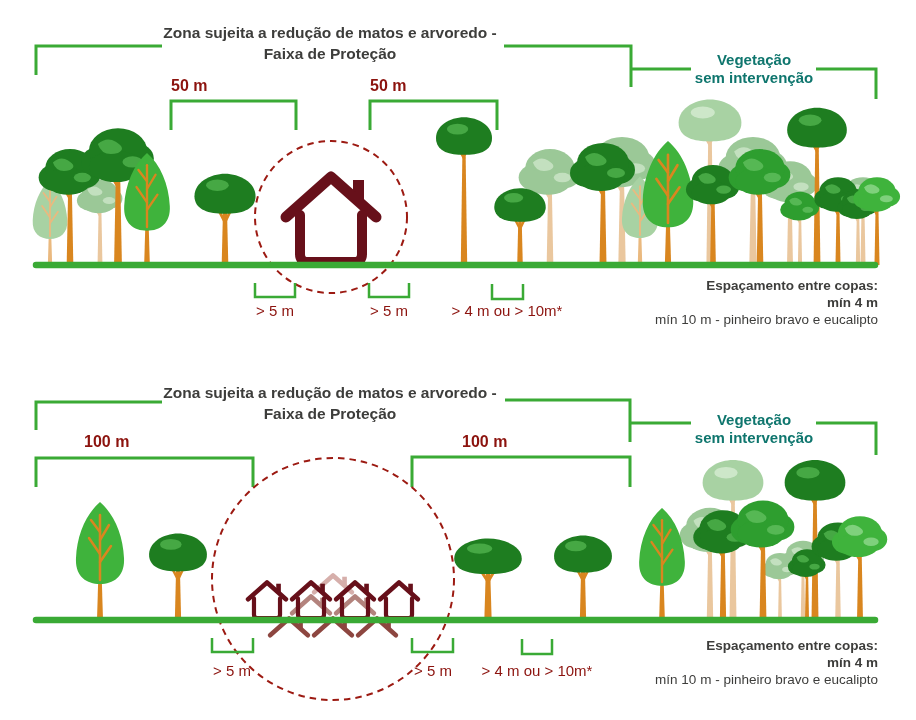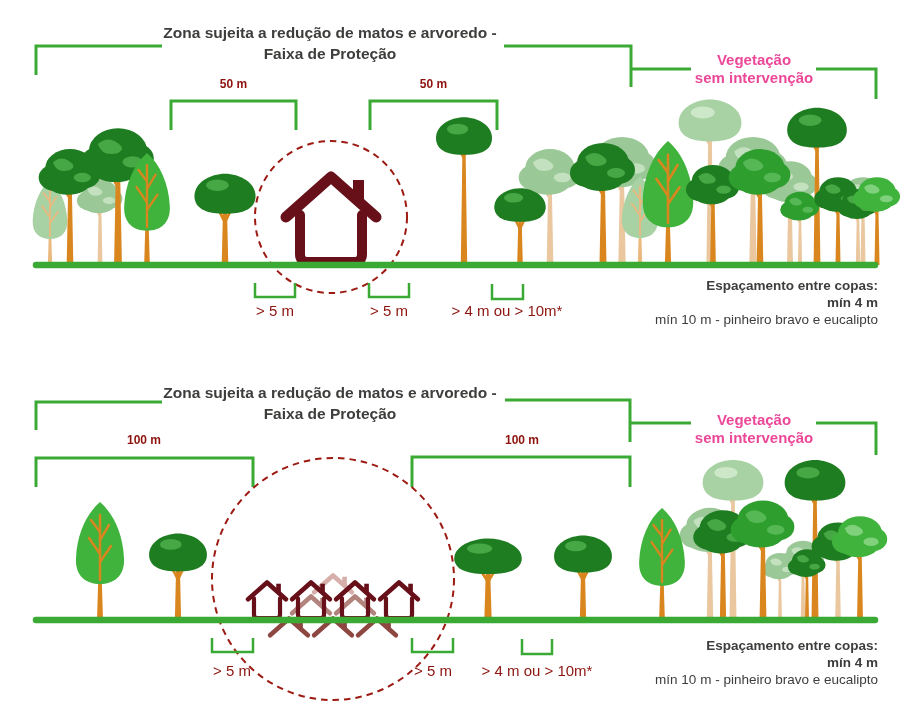--- a/index.html
+++ b/index.html
@@ -6,23 +6,23 @@
   body{width:916px;height:720px;overflow:hidden;
        font-family:"Liberation Sans","DejaVu Sans",sans-serif;}
   .canvas{position:relative;width:916px;height:580px;background:#fff;}
   .panel{position:absolute;left:0;width:916px;height:360px;}
   .panel svg{position:absolute;left:0;top:0;}
   .lbl{position:absolute;line-height:20px;}
   .tl{display:block;}
   .title{left:95px;top:22px;width:470px;text-align:center;
          font-weight:bold;font-size:15.5px;color:#3d3d3b;line-height:21px;}
   .veg{left:668px;top:51px;width:172px;text-align:center;
-       font-weight:bold;font-size:15px;color:#ec4899;line-height:18px;}
-  .dist{position:absolute;text-align:center;font-weight:bold;
-        font-size:12px;color:#8c130e;}
+       font-weight:bold;font-size:15px;color:#0f766e;line-height:18px;}
+  .dist{position:absolute;font-weight:bold;
+        font-size:16px;color:#8c130e;}
   .marker{position:absolute;text-align:center;font-weight:normal;
           font-size:15px;color:#8c130e;}
   .notes{left:558px;top:277px;width:320px;text-align:right;
          font-size:13.5px;color:#3d3d3b;line-height:17px;}
   .notes .b{font-weight:bold;}
   .notes b{font-weight:normal;}
   
   .p0 .dist.dl{left:171px;top:77px;width:125px;}
   .p0 .dist.dr{left:370px;top:77px;width:127px;}
   .p0 .marker.m1{left:215px;top:302px;width:120px;}

